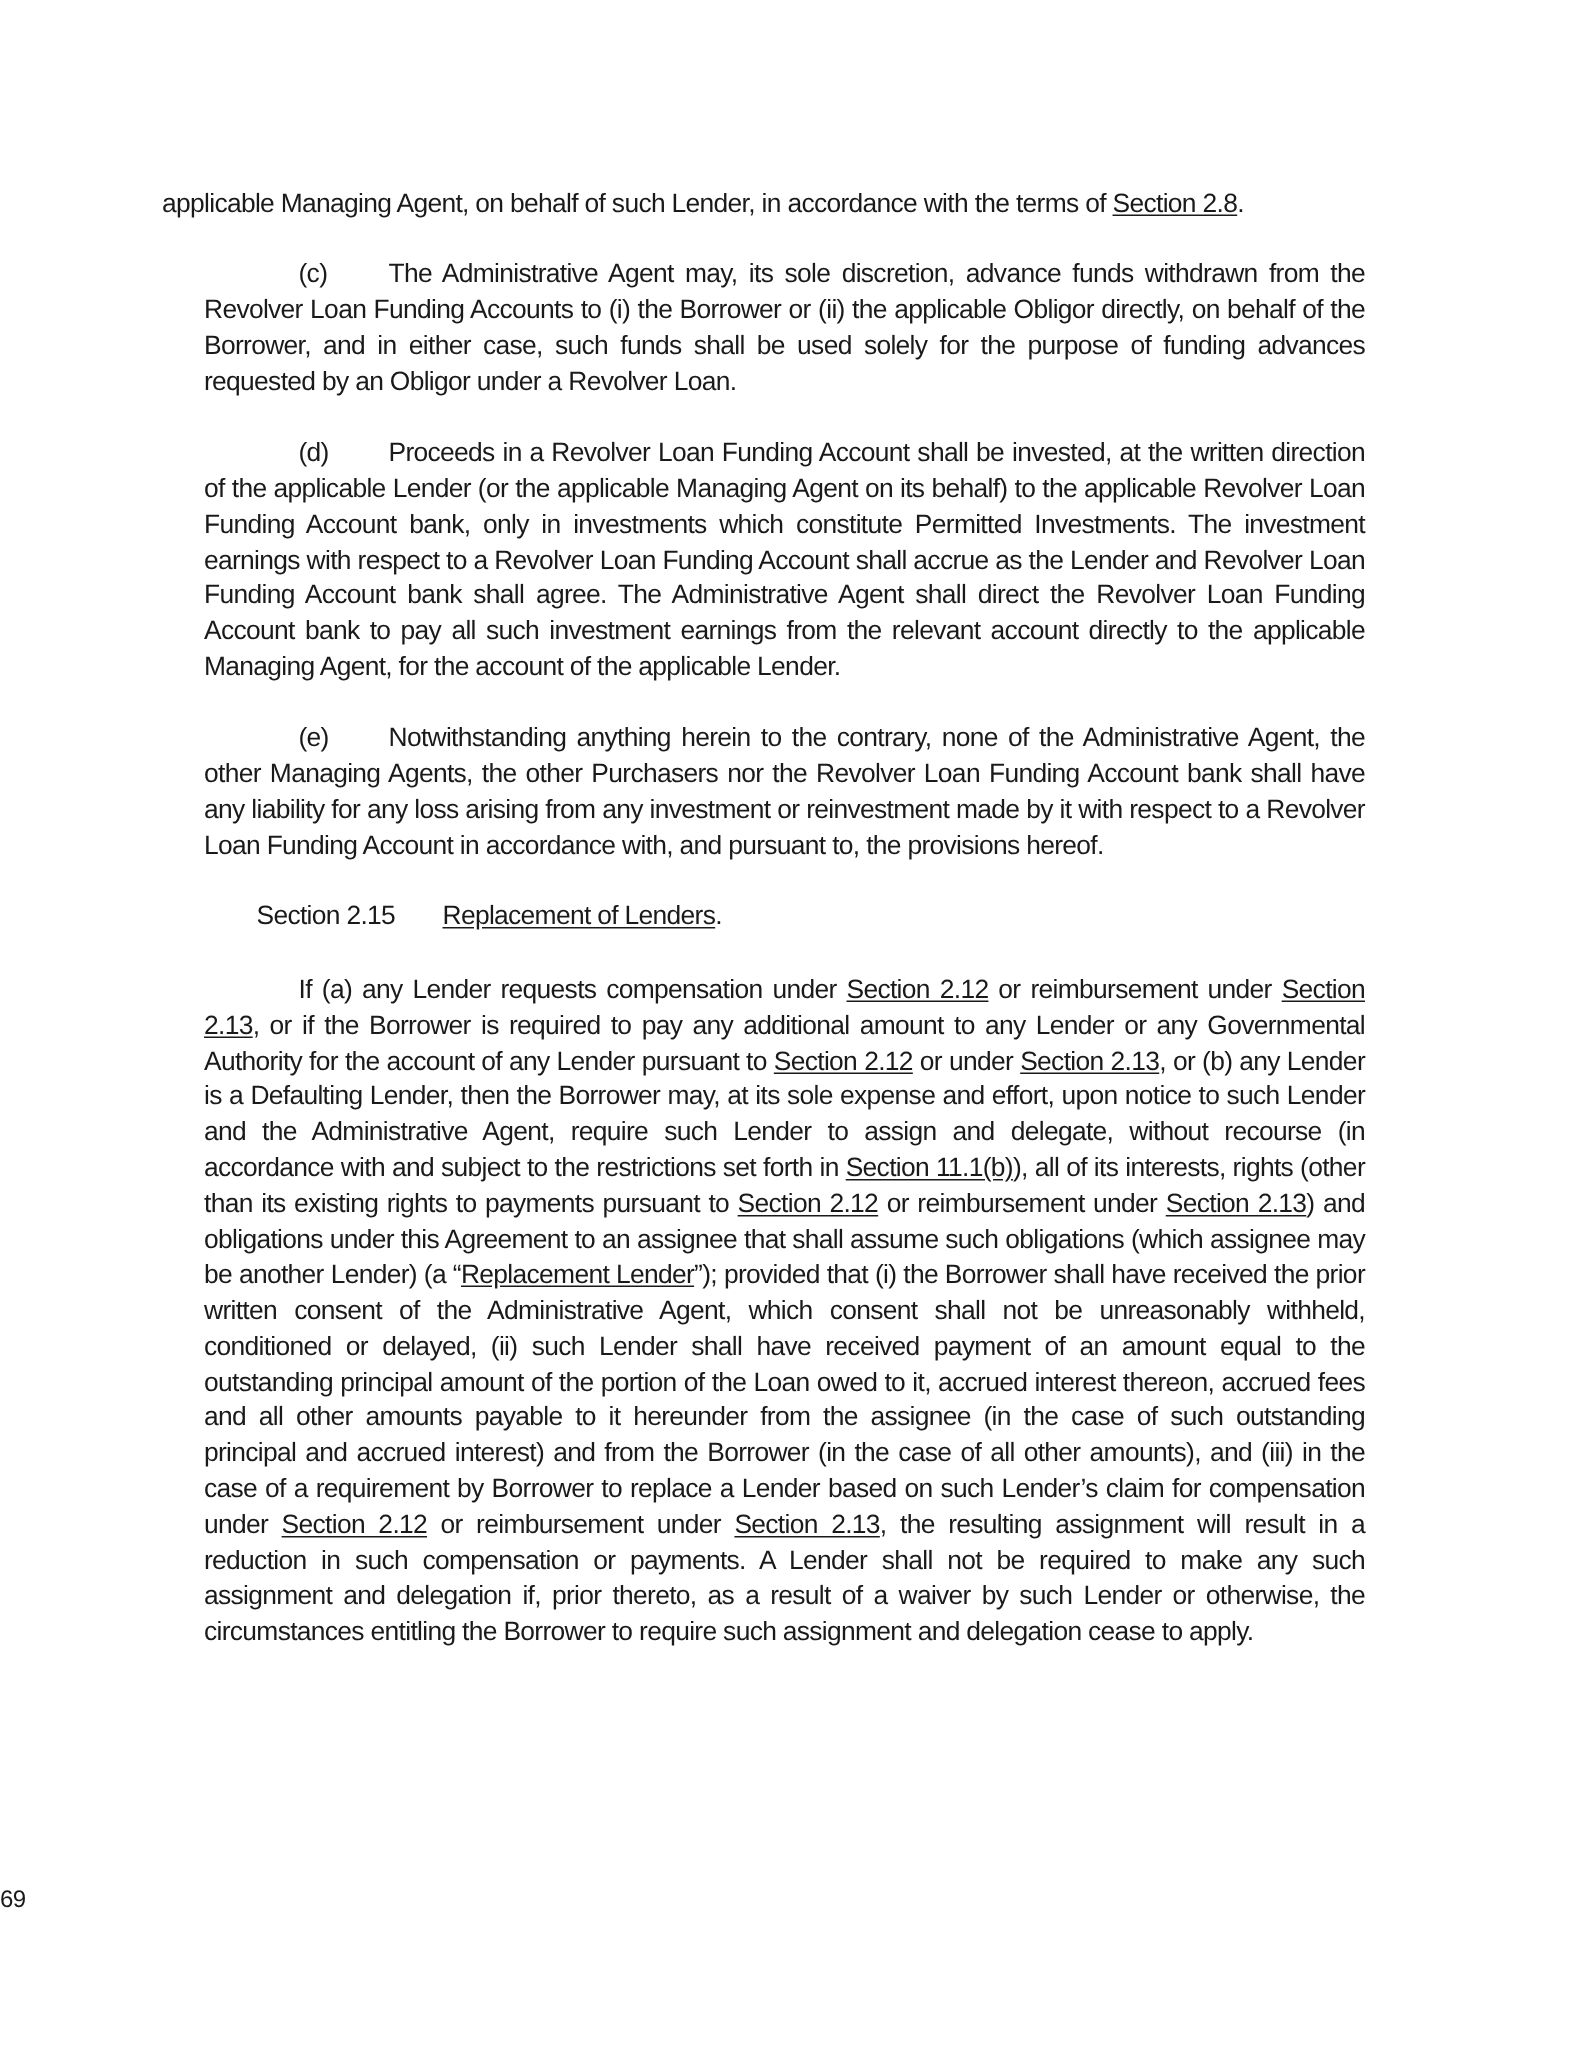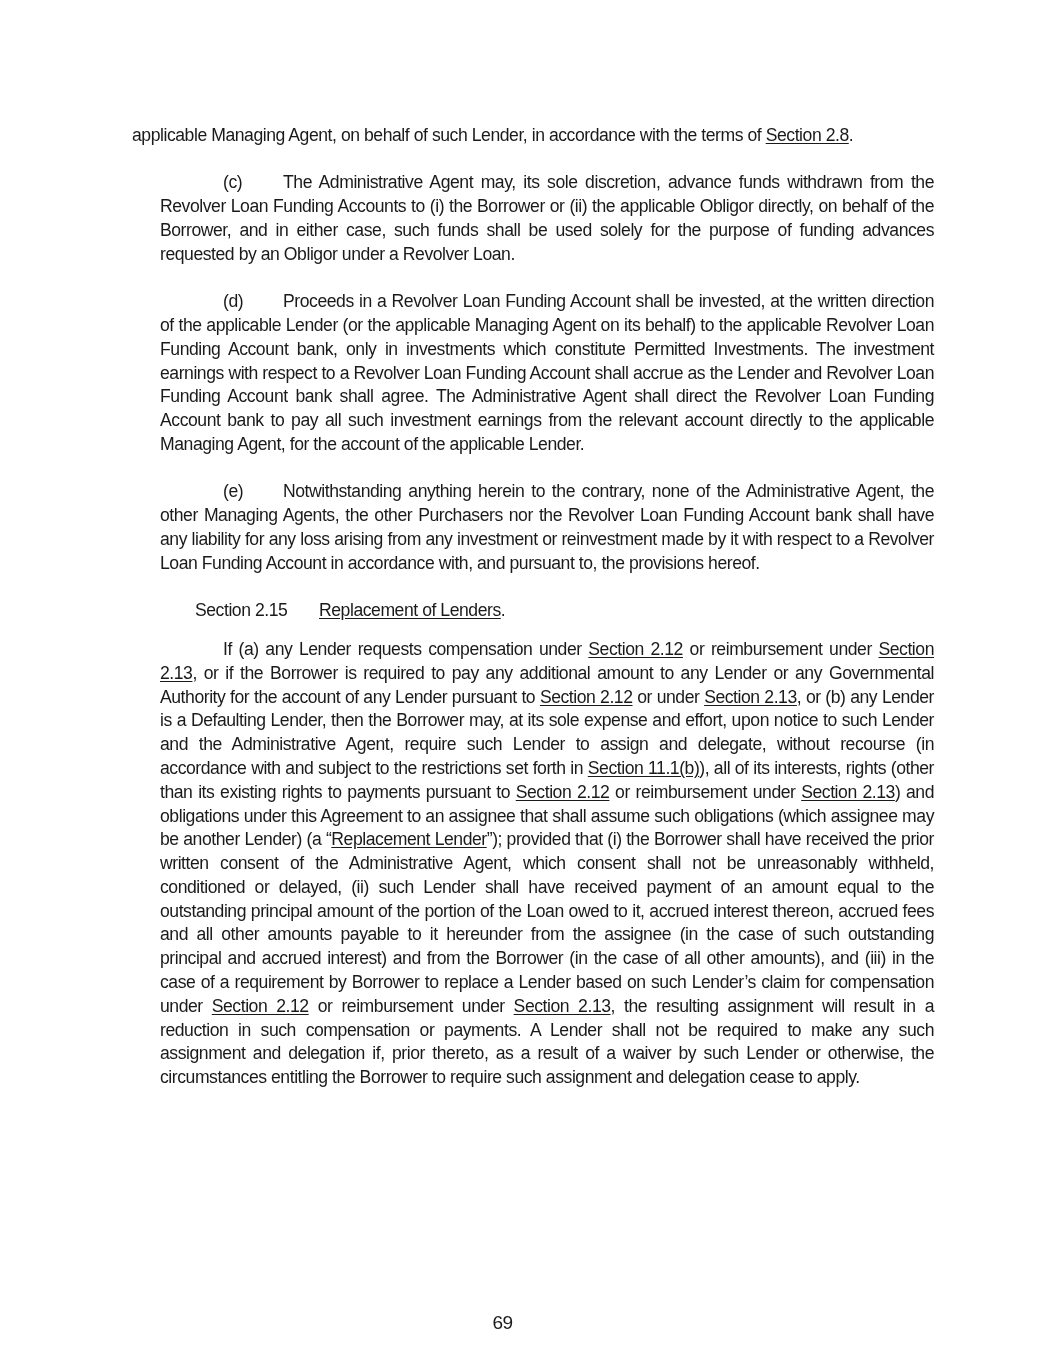--- a/index.html
+++ b/index.html
@@ -2,32 +2,32 @@
 <html><head>
 <meta charset="utf-8">
 <style>
   html, body { margin: 0; padding: 0; background: #ffffff; }
   body {
     width: 1055px; height: 1365px; position: relative; overflow: hidden;
     font-family: "Liberation Sans", sans-serif;
     color: #1a1a1a;
   }
   .page {
-    position: absolute; left: 132px; top: 124px; width: 802px;
+    position: absolute; left: 108px; top: 124px; width: 802px;
     font-size: 17.6px; line-height: 23.8px; letter-spacing: -0.45px;
   }
   p { margin: 0 0 23.6px 0; text-align: justify; }
   .indent { text-indent: 63px; margin-left: 28px; }
   .label { display: inline-block; text-indent: 0; width: 60px; }
   .u { text-decoration: underline; text-underline-offset: 2px; }
-  .section-head { margin-left: 63px; margin-bottom: 15px; }
+  .section-head { margin-left: 63px; margin-bottom: 25px; }
   .section-num { display: inline-block; width: 124px; }
   .page-number {
-    position: absolute; left: 0; width: 1005px; top: 1312px;
-    text-align: center; font-size: 19px; letter-spacing: -0.45px;
+    position: absolute; left: 0; width: 1005px; top: 1258px;
+    text-align: left; font-size: 16px; letter-spacing: -0.45px;
   }
 </style>
 </head>
 <body>
 
 <div class="page">
 
   <p><span>applicable Managing Agent, on behalf of such Lender, in accordance with the terms of </span><span class="u">Section 2.8</span><span>.</span></p>
 
   <p class="indent"><span class="label">(c)</span><span>The Administrative Agent may, its sole discretion, advance funds withdrawn from the Revolver Loan Funding Accounts to (i) the Borrower or (ii) the applicable Obligor directly, on behalf of the Borrower, and in either case, such funds shall be used solely for the purpose of funding advances requested by an Obligor under a Revolver Loan.</span></p>

